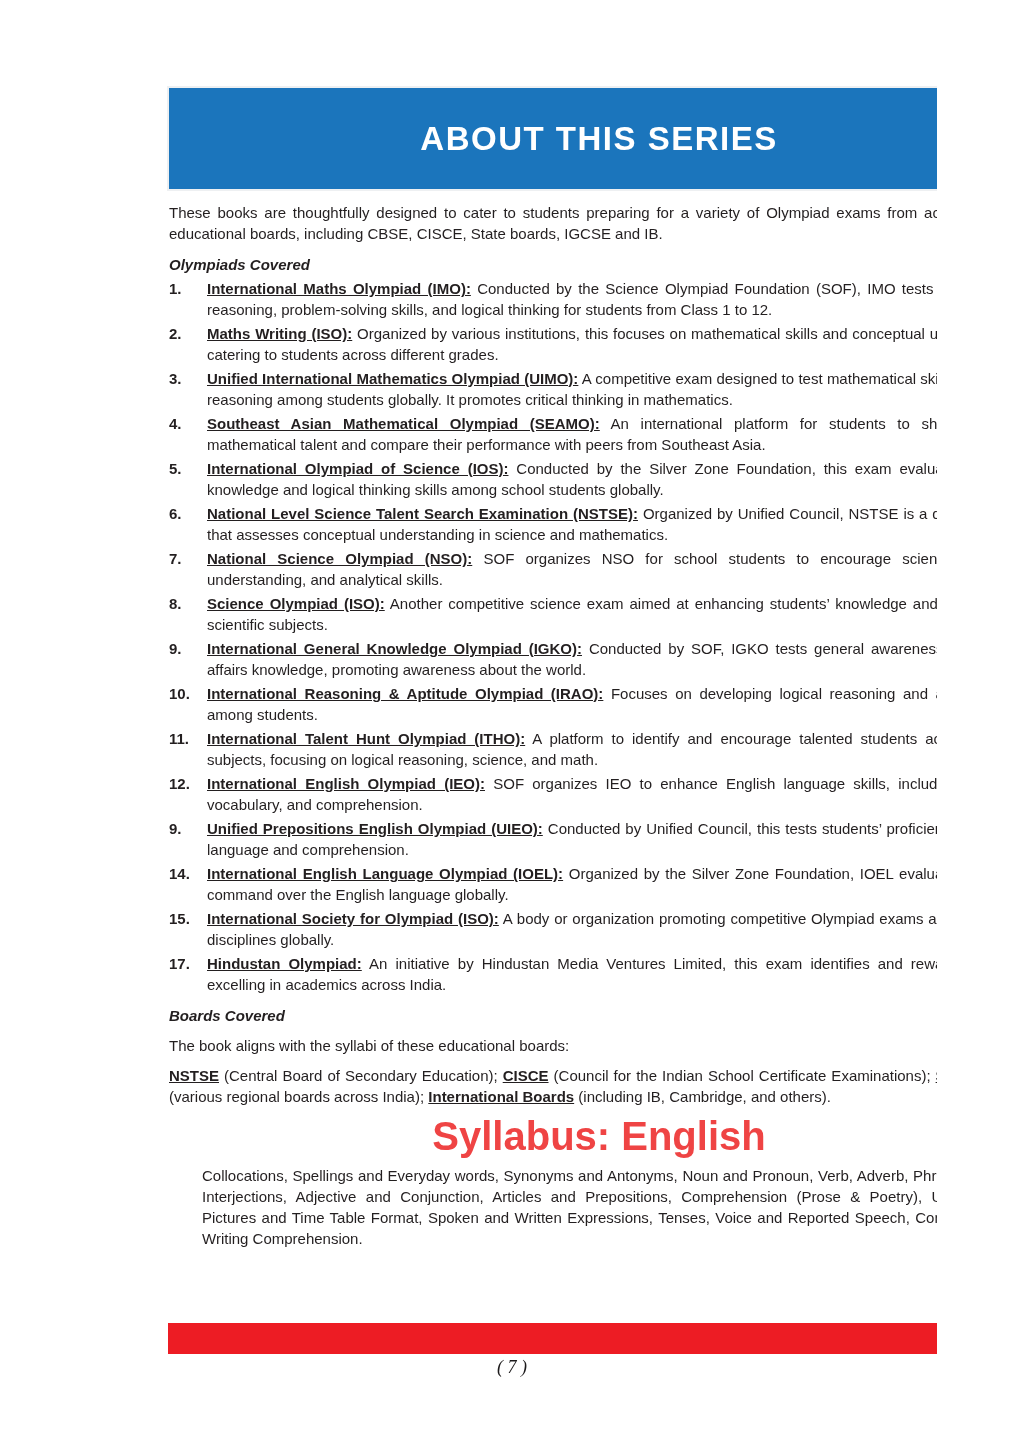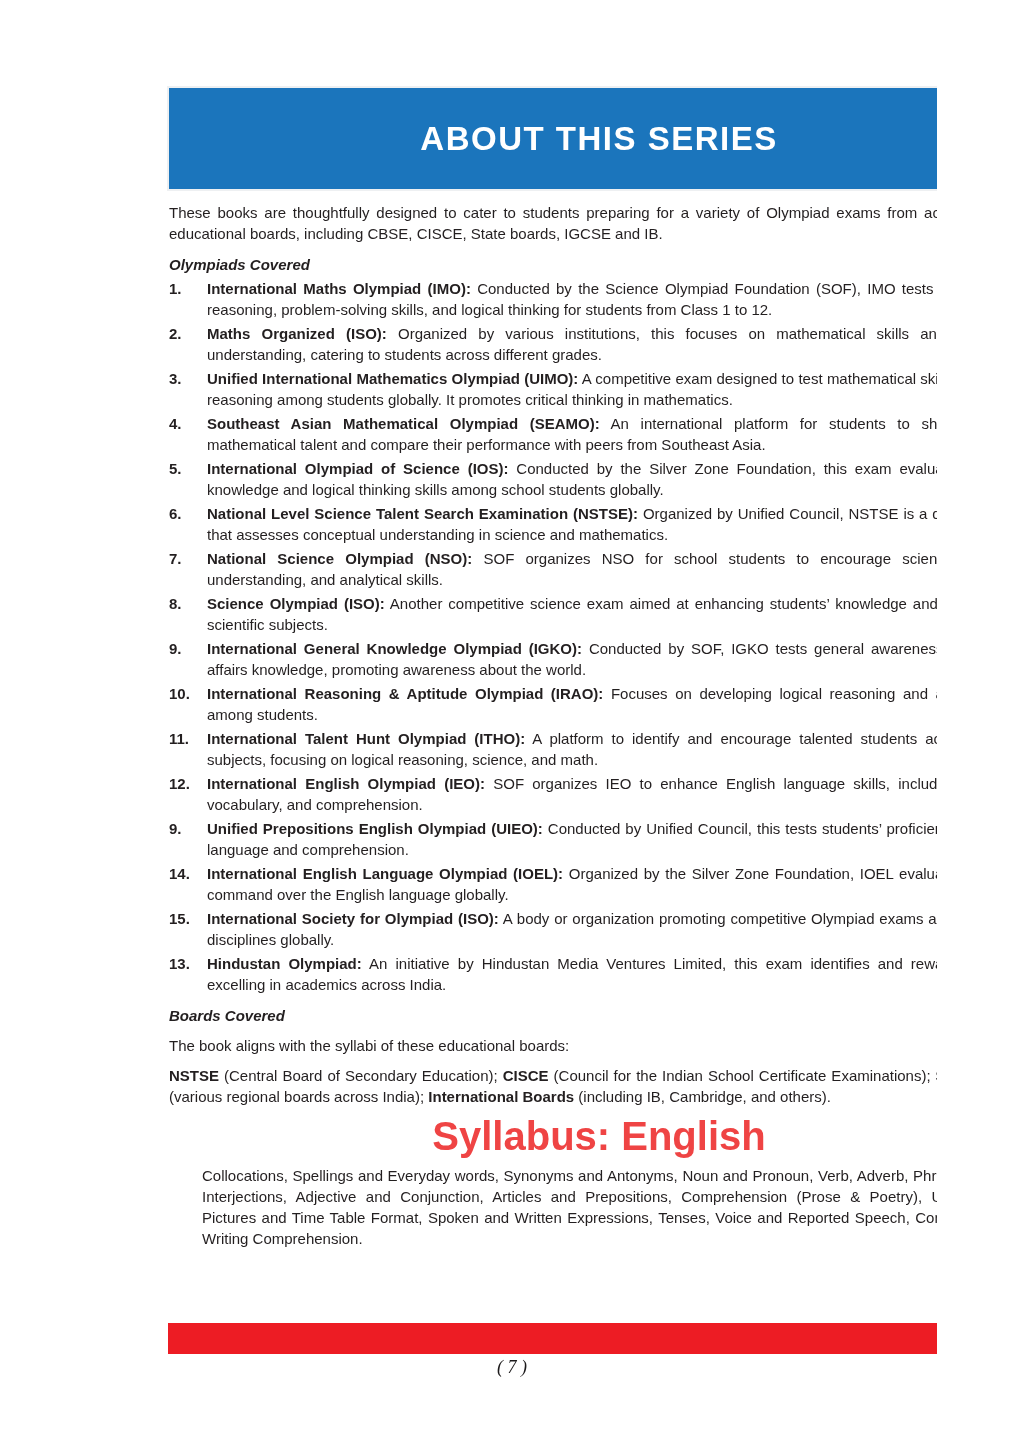--- a/index.html
+++ b/index.html
@@ -38,21 +38,21 @@
     display:inline-block; width:10px; height:10px;
     border:2px solid #1c1a1b; background:#ffffff;
     box-shadow:2px 2px 0 #1c1a1b; margin-left:6px;
   }
   .red-bar { position:absolute; left:81px; top:1312px; width:861px; height:31px; background:#ed1c24; }
   .page-number {
     position:absolute; left:0; top:1346px; width:100%; text-align:center;
     font-family:"Liberation Serif", serif; font-style:italic;
     font-size:18px; color:#1c1a1b;
   }
-  b { font-weight:bold; }
+  b { font-weight:bold;text-decoration:underline; }
 </style>
 </head>
 <body>
 
 <div class="page">
   <div class="column">
 
     <div class="banner">
       <div class="banner-title">ABOUT THIS SERIES</div>
     </div>
@@ -64,21 +64,21 @@
     <ol class="olympiad-list">
 
         <li class="olympiad-item">
           <span class="num">1.</span>
           <b>International Maths Olympiad (IMO):</b>
           <span>Conducted by the Science Olympiad Foundation (SOF), IMO tests mathematical reasoning, problem-solving skills, and logical thinking for students from Class 1 to 12.</span>
         </li>
 
         <li class="olympiad-item">
           <span class="num">2.</span>
-          <b>Maths Organized (ISO):</b>
+          <b>Maths Writing (ISO):</b>
           <span>Organized by various institutions, this focuses on mathematical skills and conceptual understanding, catering to students across different grades.</span>
         </li>
 
         <li class="olympiad-item">
           <span class="num">3.</span>
           <b>Unified International Mathematics Olympiad (UIMO):</b>
           <span>A competitive exam designed to test mathematical skills and logical reasoning among students globally. It promotes critical thinking in mathematics.</span>
         </li>
 
         <li class="olympiad-item">
@@ -147,21 +147,21 @@
           <span>Organized by the Silver Zone Foundation, IOEL evaluates students’ command over the English language globally.</span>
         </li>
 
         <li class="olympiad-item">
           <span class="num">15.</span>
           <b>International Society for Olympiad (ISO):</b>
           <span>A body or organization promoting competitive Olympiad exams across multiple disciplines globally.</span>
         </li>
 
         <li class="olympiad-item">
-          <span class="num">13.</span>
+          <span class="num">17.</span>
           <b>Hindustan Olympiad:</b>
           <span>An initiative by Hindustan Media Ventures Limited, this exam identifies and rewards students excelling in academics across India.</span>
         </li>
       </ol>
 
     <div class="sec-heading">Boards Covered</div>
 
     <p class="boards-intro">The book aligns with the syllabi of these educational boards:</p>
 
     <p class="boards-detail justify">

